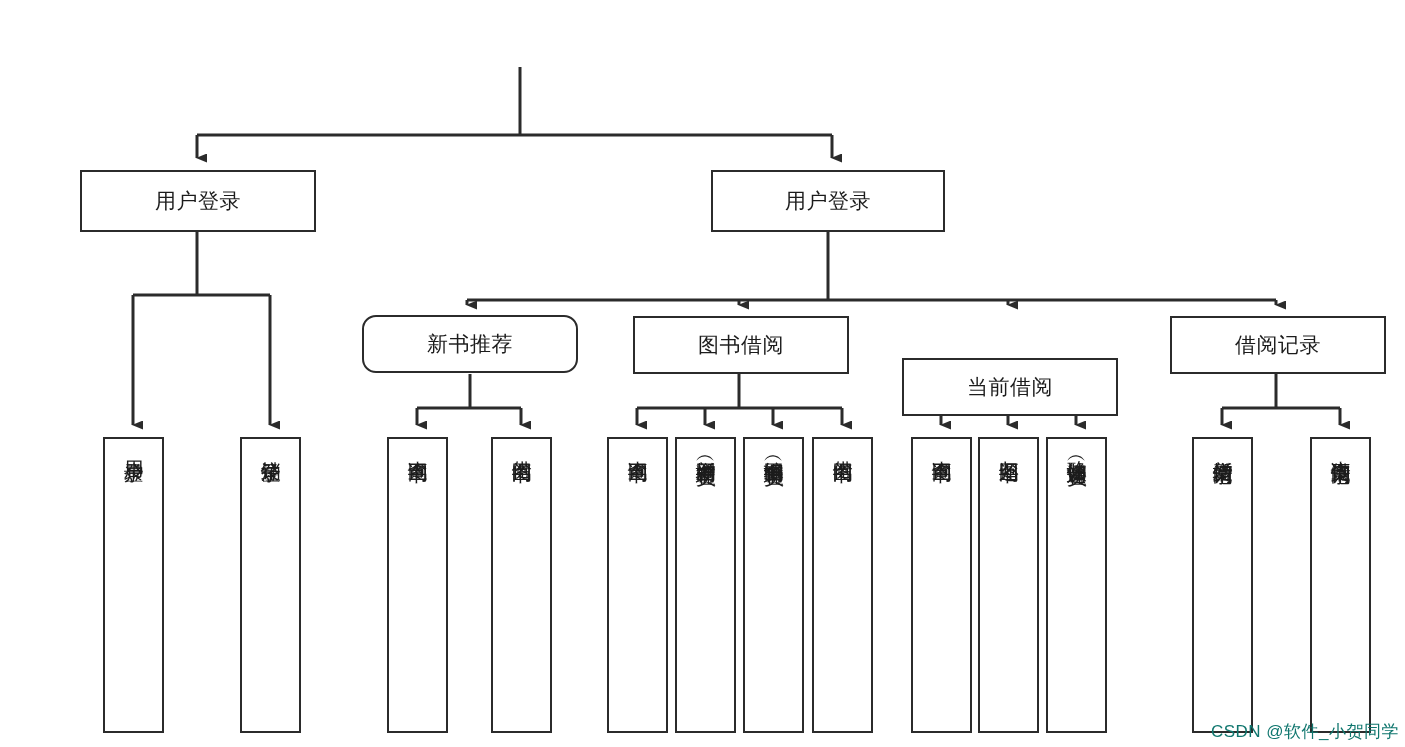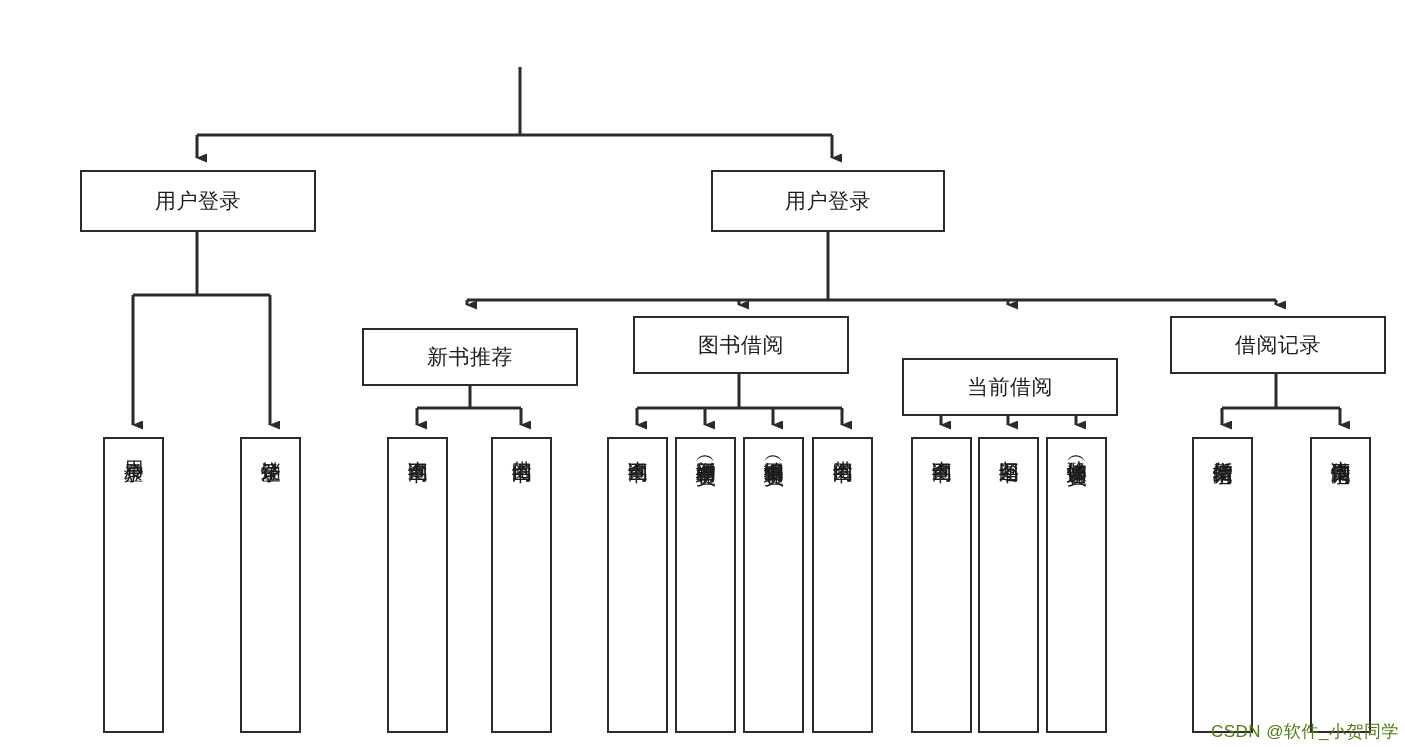--- a/index.html
+++ b/index.html
@@ -67,21 +67,21 @@
     max-height: 284px;
   }
   .node.v.tall .label {
     max-height: 288px;
   }
   .watermark {
     position: absolute;
     right: 6px;
     bottom: 4px;
     font-size: 17px;
-    color: #4d7c0f;
+    color: #0f766e;
     letter-spacing: 0.5px;
     z-index: 3;
     white-space: nowrap;
   }
 </style>
 </head>
 <body>
 
 <div id="canvas">
 
@@ -136,21 +136,21 @@
   </svg>
 
 
   <div class="node h" style="left:80px; top:170px; width:236px; height:62px;">
     <span class="label">用户登录</span>
   </div>
   <div class="node h" style="left:711px; top:170px; width:234px; height:62px;">
     <span class="label">用户登录</span>
   </div>
 
-  <div class="node h" style="left:362px; top:328px; width:216px; height:58px;">
+  <div class="node h" style="left:362px; top:315px; width:216px; height:58px;border-radius:14px;">
     <span class="label">新书推荐</span>
   </div>
   <div class="node h" style="left:633px; top:316px; width:216px; height:58px;">
     <span class="label">图书借阅</span>
   </div>
   <div class="node h" style="left:902px; top:316px; width:216px; height:58px;margin-top:42px;">
     <span class="label">当前借阅</span>
   </div>
   <div class="node h" style="left:1170px; top:316px; width:216px; height:58px;">
     <span class="label">借阅记录</span>

